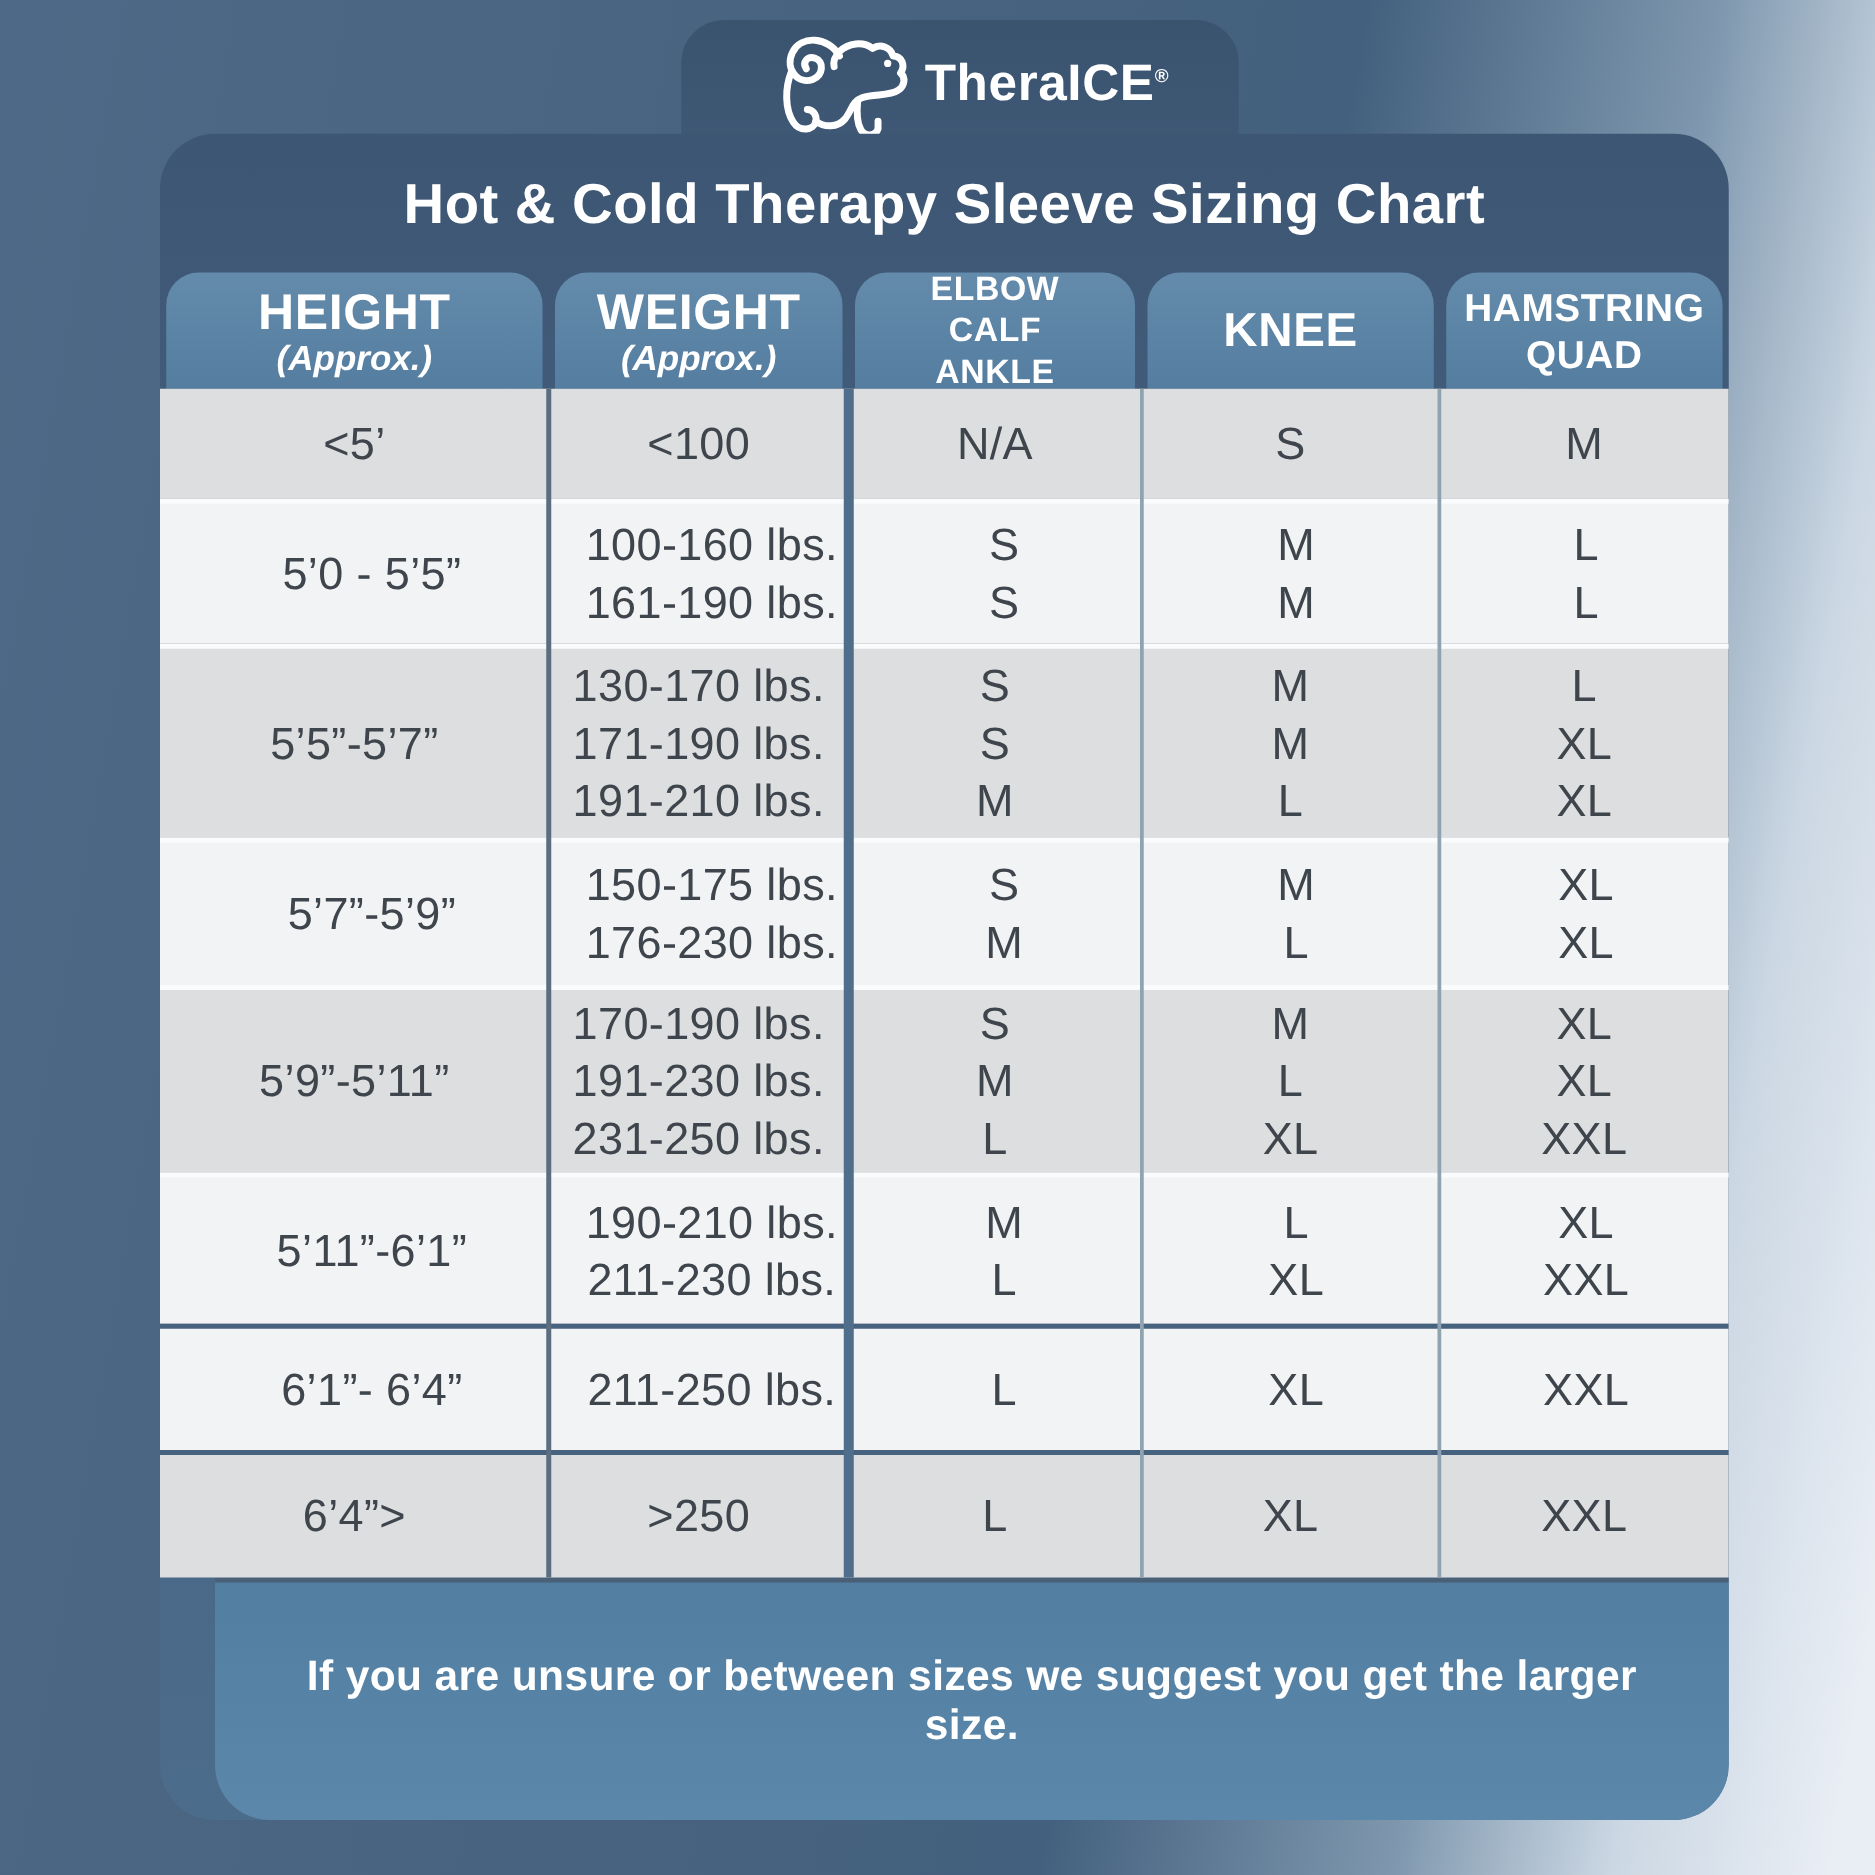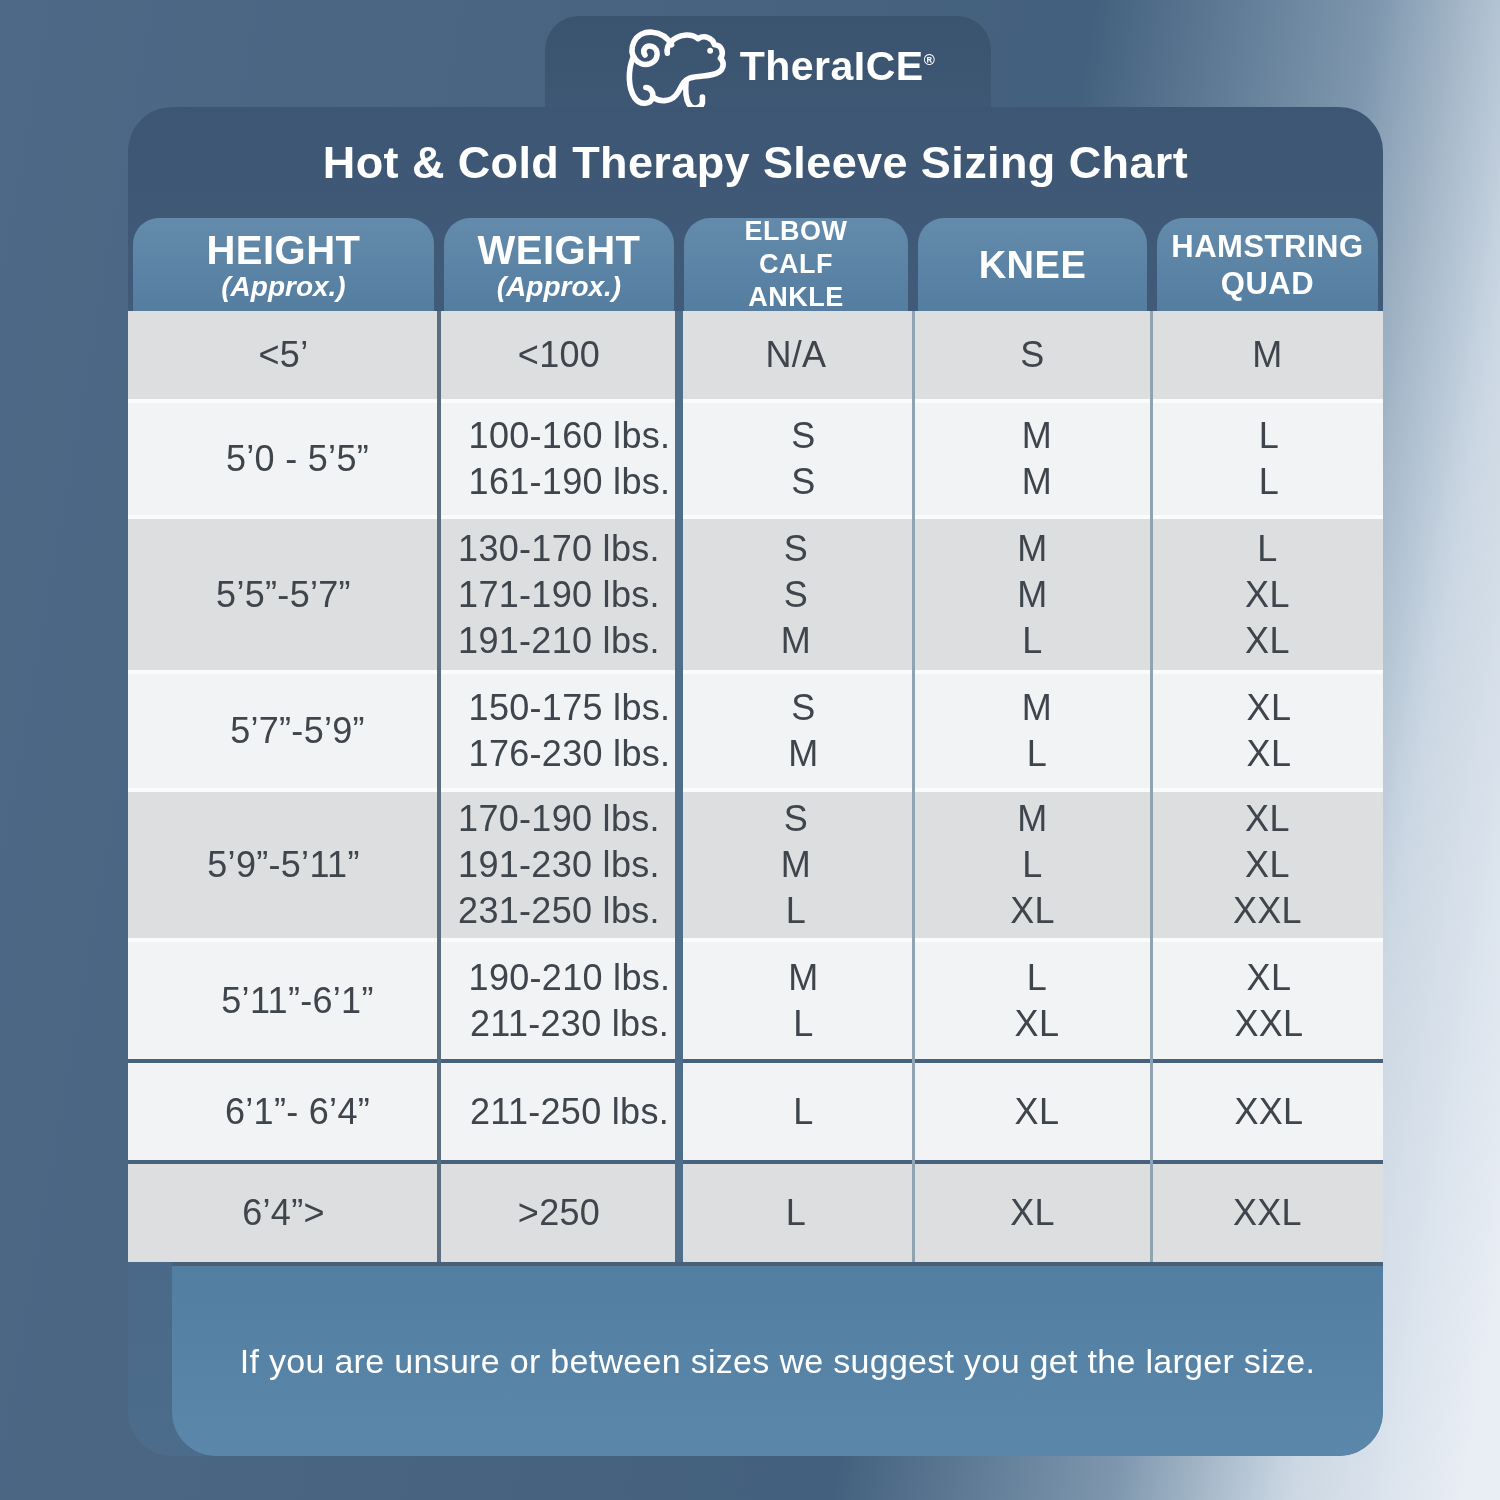--- a/index.html
+++ b/index.html
@@ -66,21 +66,21 @@
   .v1{left:24.78%; width:4px; margin-left:-2px; background:#5a6e80;}
   .v2{left:43.90%; width:8px; margin-left:-4px; background:#4f6e8c;}
   .v3{left:62.55%; width:3px; margin-left:-1px; background:#90a3b1;}
   .v4{left:81.59%; width:3px; margin-left:-2px; background:#90a3b1;}
   
   .footer{
     flex:1; border-top:4px solid #4a6076;
     background:linear-gradient(180deg,#527ea1 0%,#5b88aa 100%);
     border-radius:0 0 44px 44px;
     display:flex; align-items:center; justify-content:center;
-    color:#fff; font-size:34px; font-weight:normal; letter-spacing:.3px;
+    color:#fff; font-size:34px; font-weight:bold; letter-spacing:.3px;
     text-align:center; padding:0 60px;margin-left:44px;
   }
 </style>
 </head>
 <body>
 
 <div class="scene">
 
   <div class="top-tab">
     <svg class="logo-svg" viewBox="0 0 150 112">

